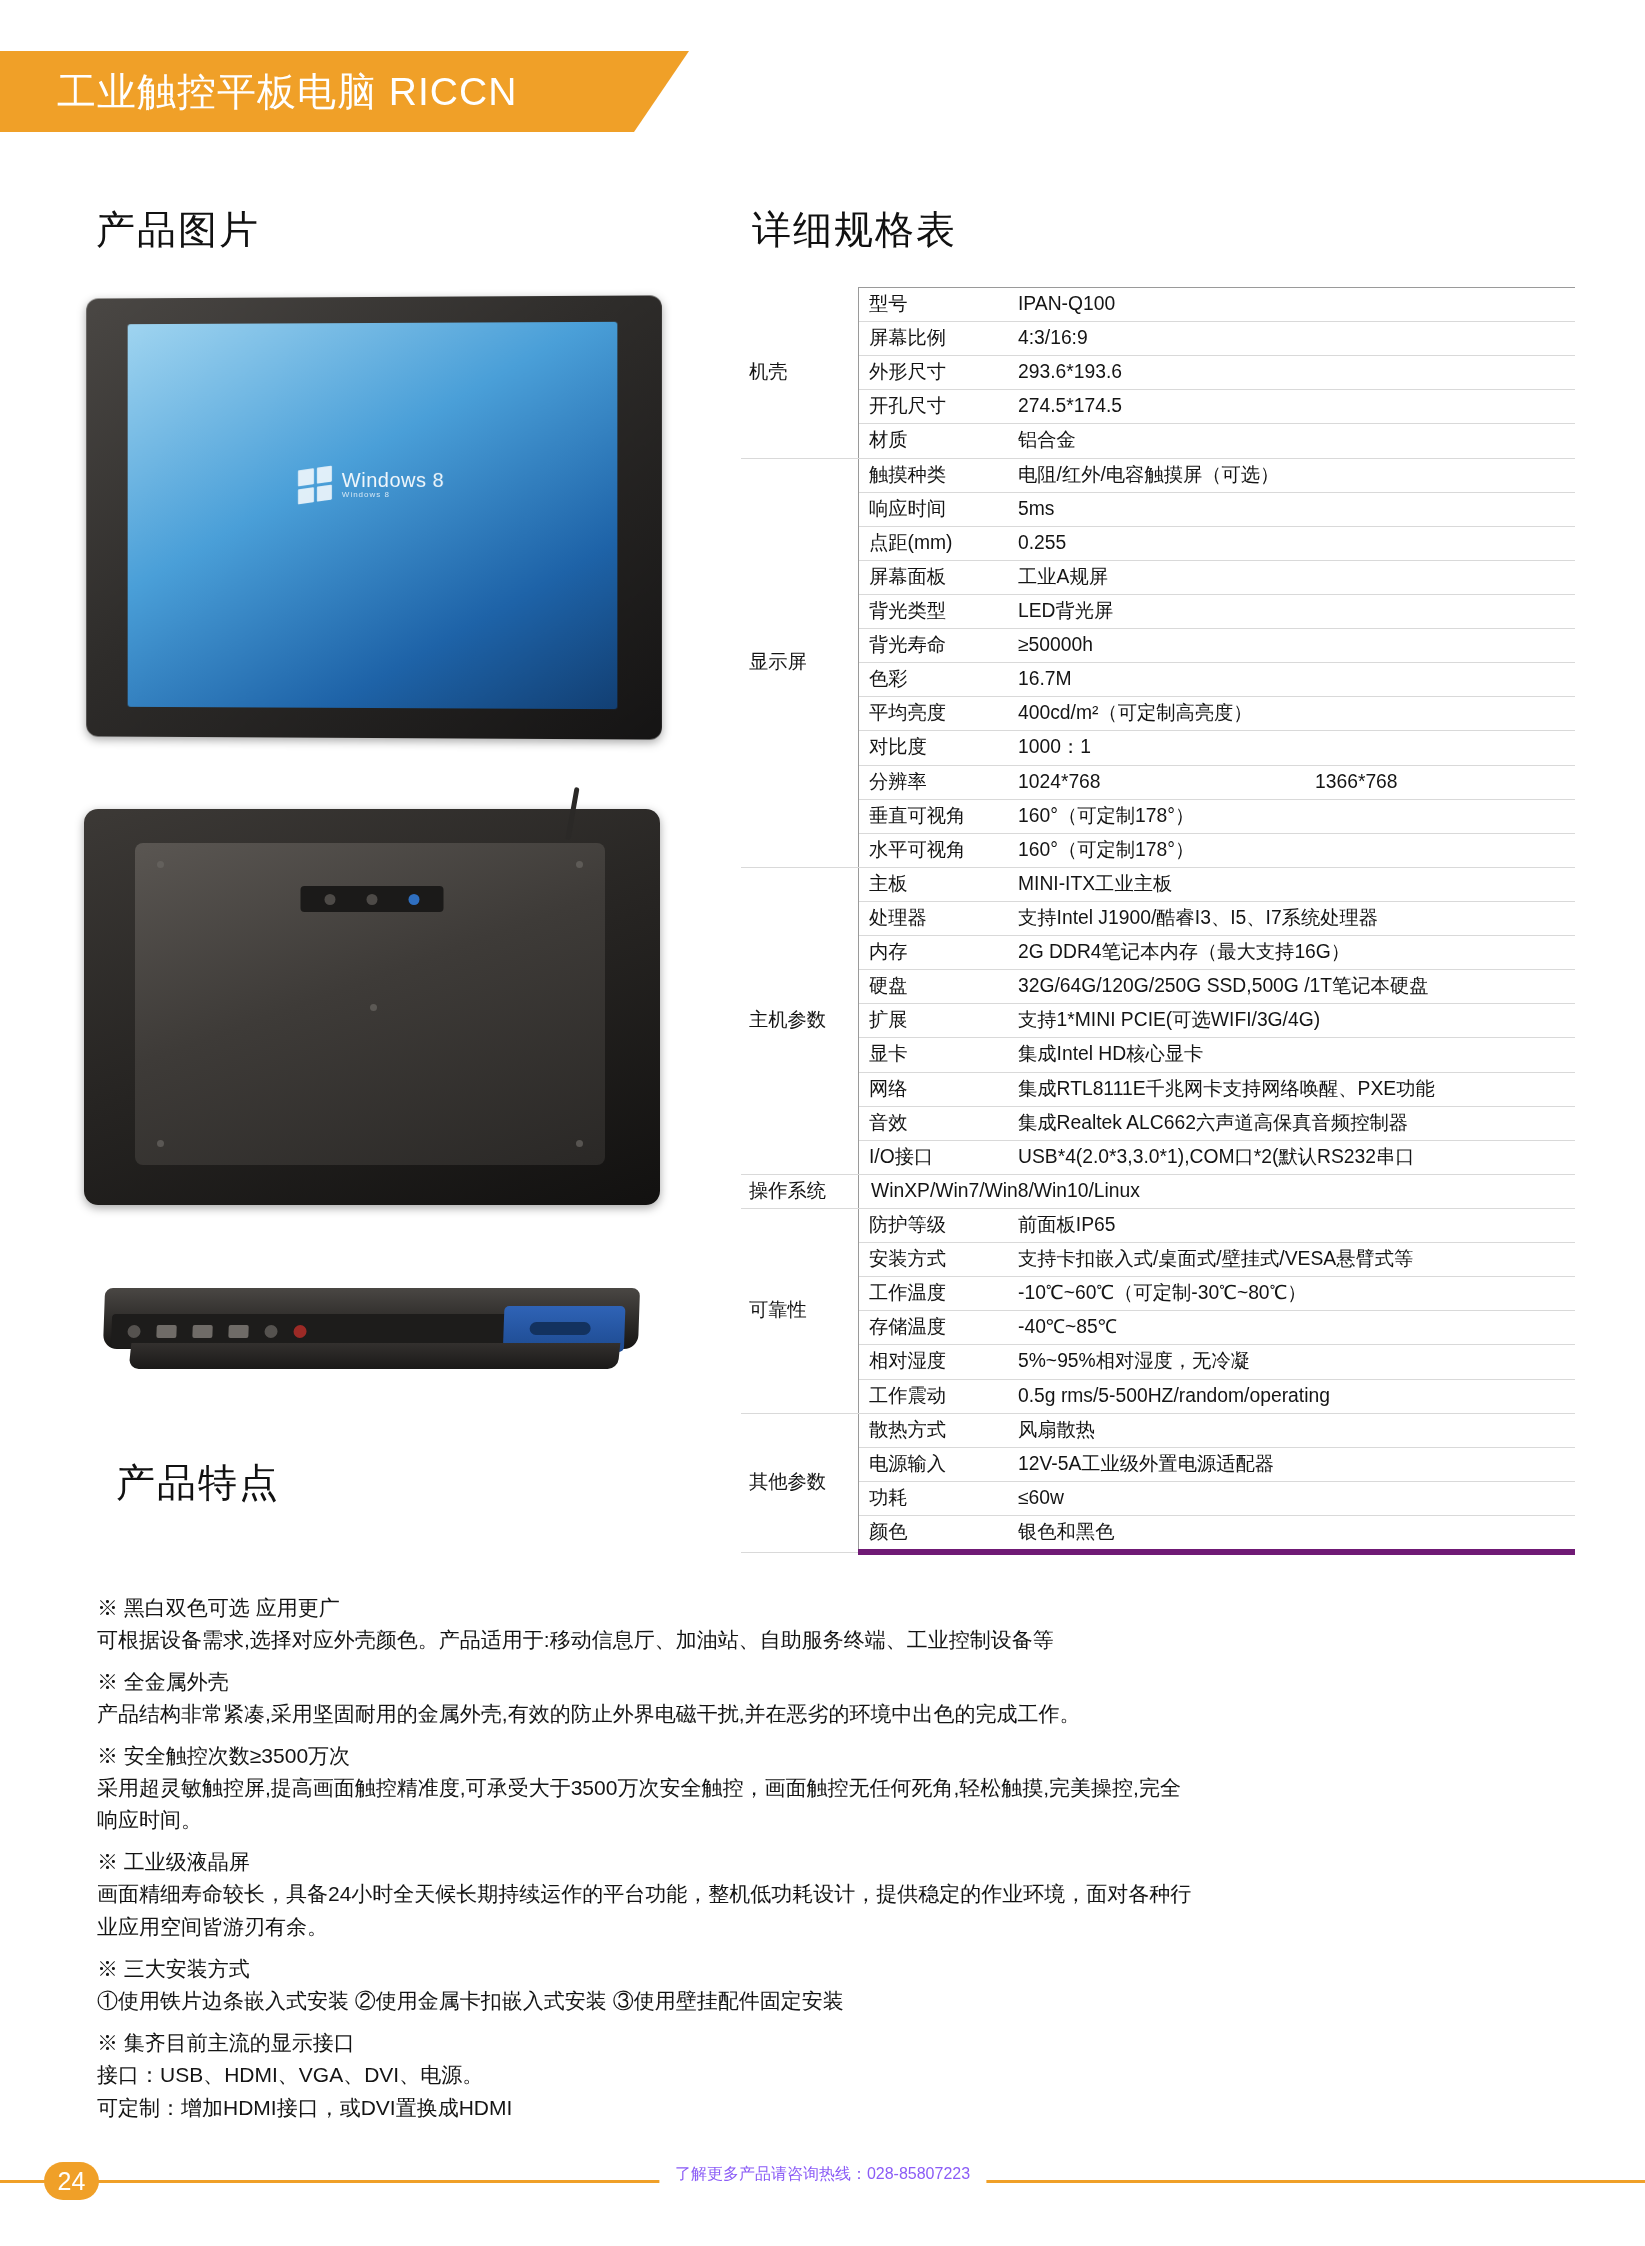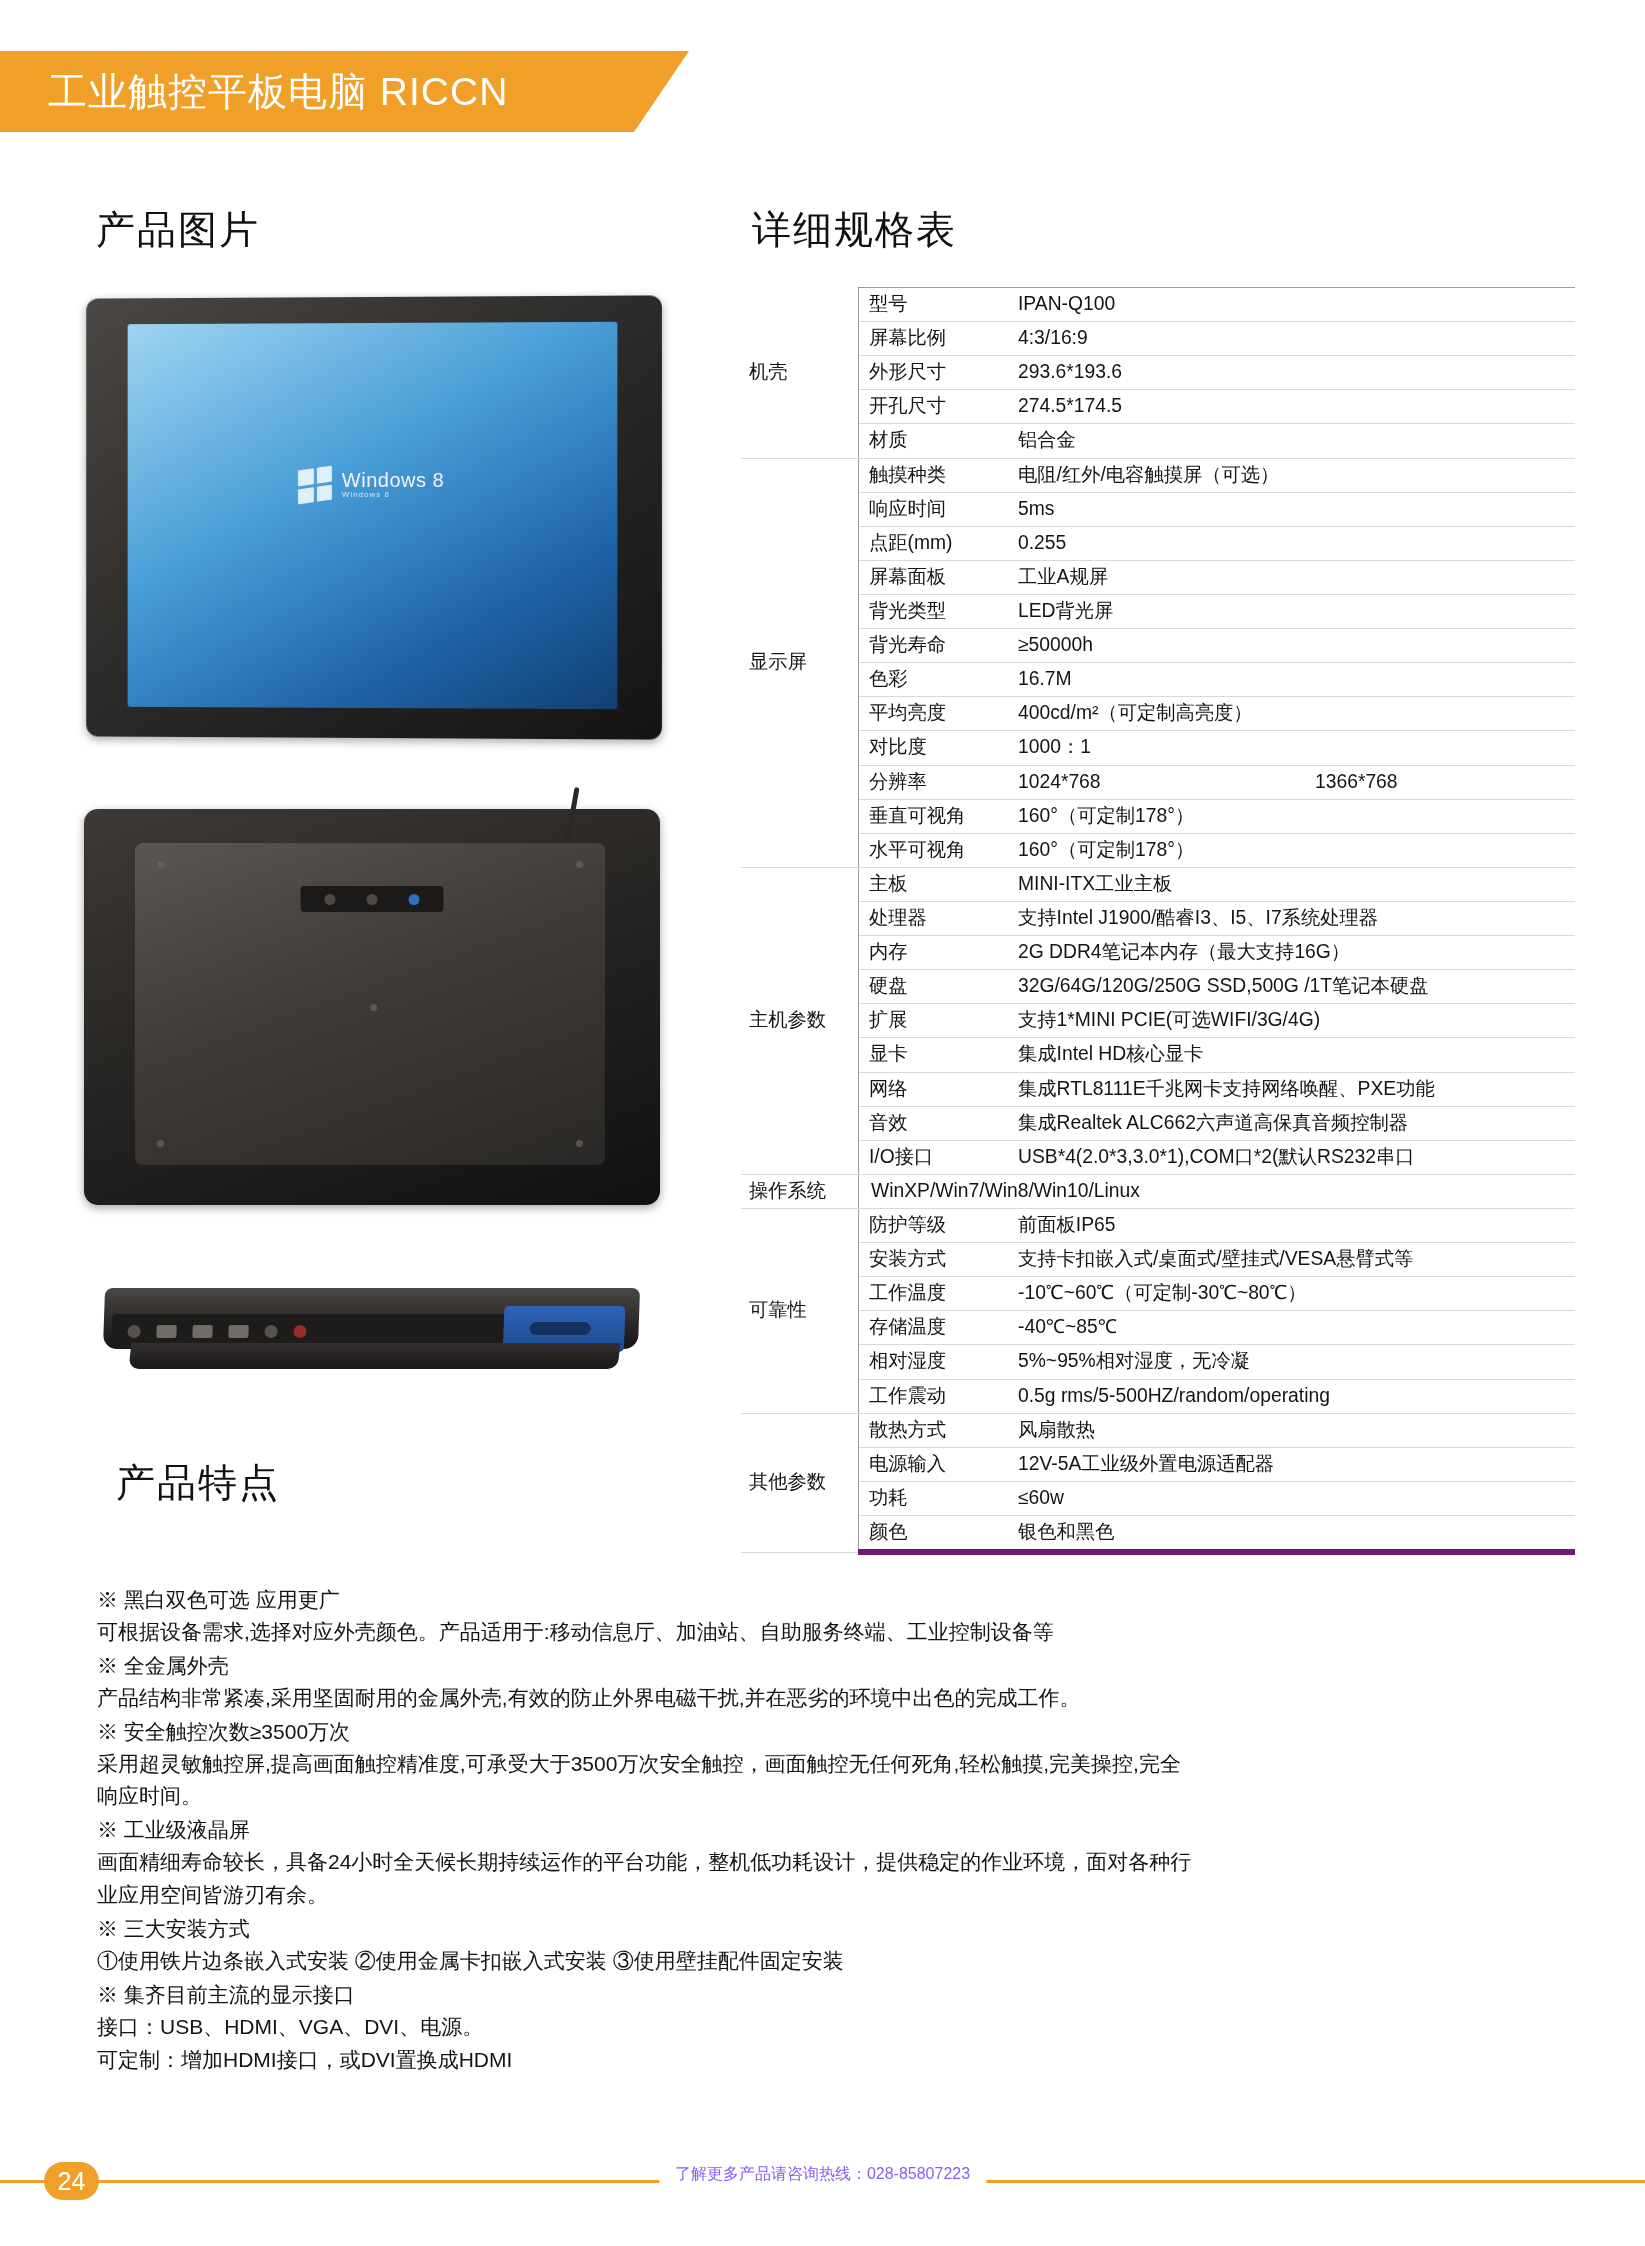--- a/index.html
+++ b/index.html
@@ -34,23 +34,23 @@
     top: 0;
     width: 0;
     height: 0;
     border-top: 81px solid #f0a028;
     border-right: 55px solid transparent;
   }
   .header-title {
     font-size: 39px;
     color: #ffffff;
     letter-spacing: 1px;
+    padding-left: 57px;
     font-weight: 500;
     white-space: nowrap;
-    margin-left: 48px;
   }
 
   
   .section-heading {
     font-size: 39px;
     font-weight: normal;
     color: #111111;
     letter-spacing: 2px;
     margin-left: 19px;
   }
@@ -309,21 +309,21 @@
   .features {
     position: absolute;
     left: 97px;
     top: 1582px;
     width: 1455px;
     font-size: 21px;
     line-height: 1.52;
     color: #141414;
   }
   .feat-head {
-    margin-top: 2px;
+    margin-top: 10px;
   }
   .feat-body {
     margin-bottom: 1px;
   }
 
   
   .footer-bar {
     position: absolute;
     left: 0;
     bottom: 46px;

